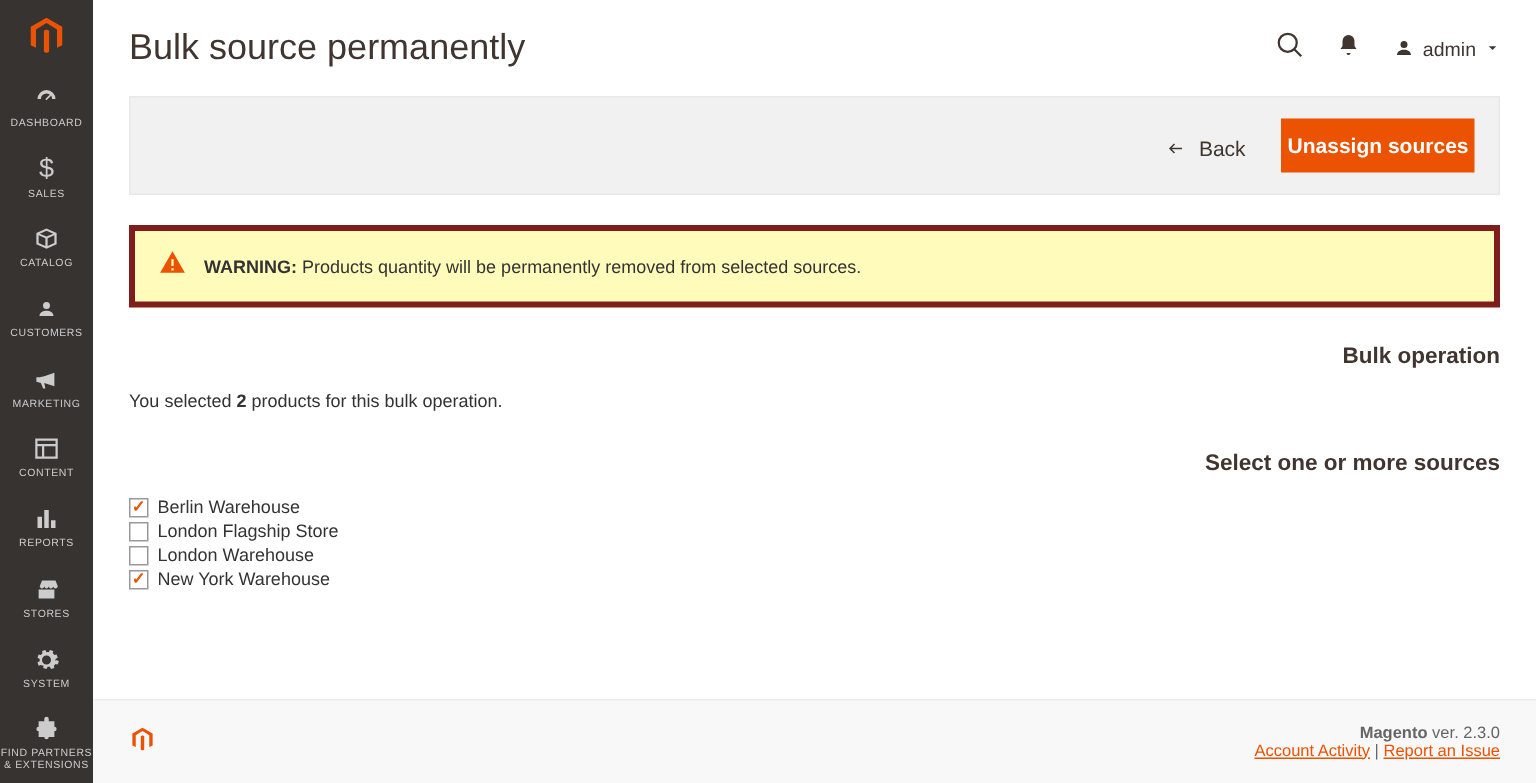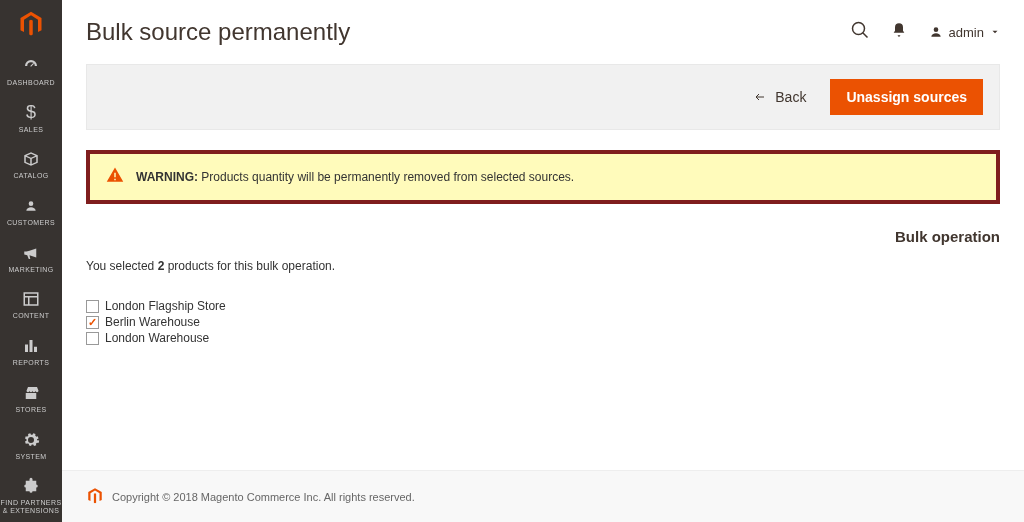--- a/index.html
+++ b/index.html
@@ -13,23 +13,23 @@
 .sidenav .item .ico { height: 20px; display: flex; align-items: center; justify-content: center; color: #ccc; font-size: 18px; }
 .sidenav .item .lbl { font-size: 7px; letter-spacing: 0.4px; color: #ccc; margin-top: 3px; text-align: center; line-height: 1.1; }
 
 .main { flex: 1; background: #fff; display: flex; flex-direction: column; }
 .header { display: flex; align-items: center; justify-content: space-between; padding: 18px 24px 18px 24px; }
 .header h1 { font-size: 24px; font-weight: 400; color: #41362f; }
 .header .user-area { display: flex; align-items: center; gap: 22px; color: #41362f; }
 .header .user-area .ico { cursor: pointer; font-size: 18px; }
 .header .user { display: flex; align-items: center; gap: 6px; cursor: pointer; font-size: 13px; }
 
-.toolbar { background: #f1f1f1; border: 1px solid #e8e8e8; margin: 0 24px; padding: 14px 16px; display: flex; justify-content: flex-end; align-items: center; gap: 14px; }
+.toolbar { background: #f1f1f1; border: 1px solid #e8e8e8; margin: 0 24px; padding: 14px 16px; display: flex; justify-content: flex-end; align-items: flex-end; gap: 14px; }
 .btn-back { background: transparent; border: none; cursor: pointer; font-size: 14px; color: #41362f; display: flex; align-items: center; gap: 8px; padding: 8px 10px; }
-.btn-primary { background: #eb5202; color: #fff; border: none; padding: 10px 16px; font-size: 14px; cursor: pointer; font-weight: 600; }
+.btn-primary { background: #eb5202; color: #fff; border: none; padding: 10px 4px; font-size: 14px; cursor: pointer; font-weight: 600; }
 
 .content { padding: 20px 24px; flex: 1; }
 .warning-box { background: #fffbbb; border: 4px solid #7f1d1d; padding: 12px 16px; display: flex; align-items: center; gap: 12px; margin-bottom: 24px; }
 .warning-box .wicon { color: #eb5202; font-size: 16px; }
 .warning-box .wtxt { font-size: 12px; color: #333; }
 .warning-box .wtxt .wlabel { font-weight: 700; }
 
 .section-title { font-size: 15px; font-weight: 700; color: #41362f; margin-bottom: 14px; text-align: right; }
 .selected-info { font-size: 12px; color: #333; margin-bottom: 26px; }
 .selected-info .count { font-weight: 700; }
@@ -175,38 +175,50 @@
           <span class="wlabel">WARNING:</span>
           <span>Products quantity will be permanently removed from selected sources.</span>
         </span>
       </div>
 
       <h2 class="section-title">Bulk operation</h2>
       <p class="selected-info">
         <span>You selected </span><span class="count">2</span><span> products for this bulk operation.</span>
       </p>
 
+      <h2 class="section-title">Select one or more sources</h2>
       <div class="source-list">
+        <div class="source-item">
+          <span class="chk checked"></span>
+          <span>Berlin Warehouse</span>
+        </div>
         <div class="source-item">
           <span class="chk"></span>
           <span>London Flagship Store</span>
         </div>
         <div class="source-item">
-          <span class="chk checked"></span>
-          <span>Berlin Warehouse</span>
-        </div>
-        <div class="source-item">
           <span class="chk"></span>
           <span>London Warehouse</span>
+        </div>
+        <div class="source-item">
+          <span class="chk checked"></span>
+          <span>New York Warehouse</span>
         </div>
       </div>
     </div>
 
     <div class="footer">
       <div class="fl">
         <span class="flogo"><svg viewBox="0 0 32 32">
               <path fill="#eb5202" d="M16 2 L28 9 L28 23 L24 25 L24 11 L16 6 L8 11 L8 25 L4 23 L4 9 Z M14 12 L14 28 L16 29 L18 28 L18 12 L16 11 Z"></path>
             </svg></span>
-        <span>Copyright © 2018 Magento Commerce Inc. All rights reserved.</span>
+      </div>
+      <div class="fr">
+        <div>
+          <strong>Magento</strong><span> ver. </span><span>2.3.0</span>
+        </div>
+        <div class="links">
+          <a>Account Activity</a><span> | </span><a>Report an Issue</a>
+        </div>
       </div>
     </div>
   </div>
 </div>
 
 </body></html>

